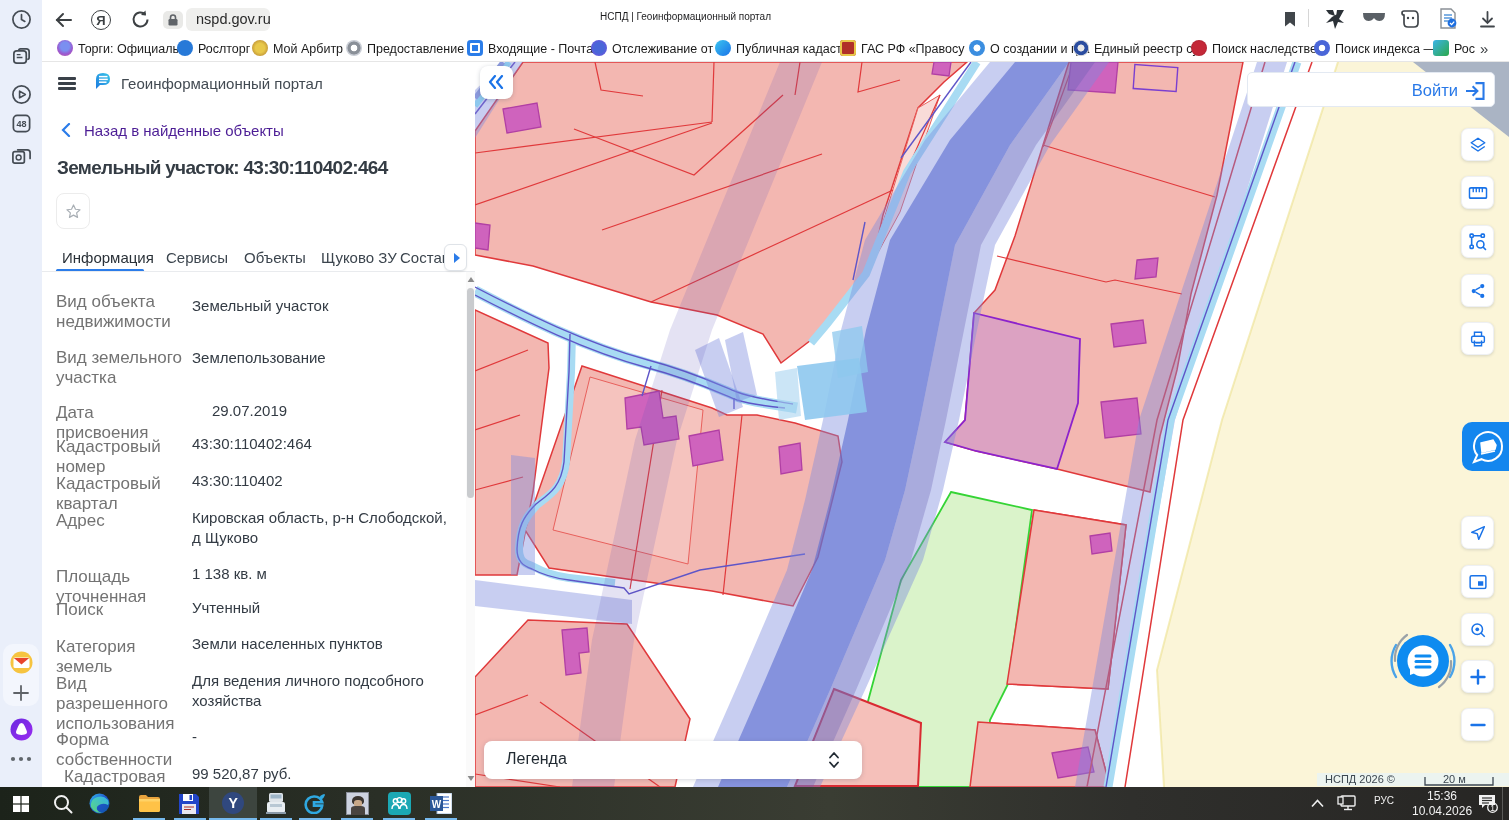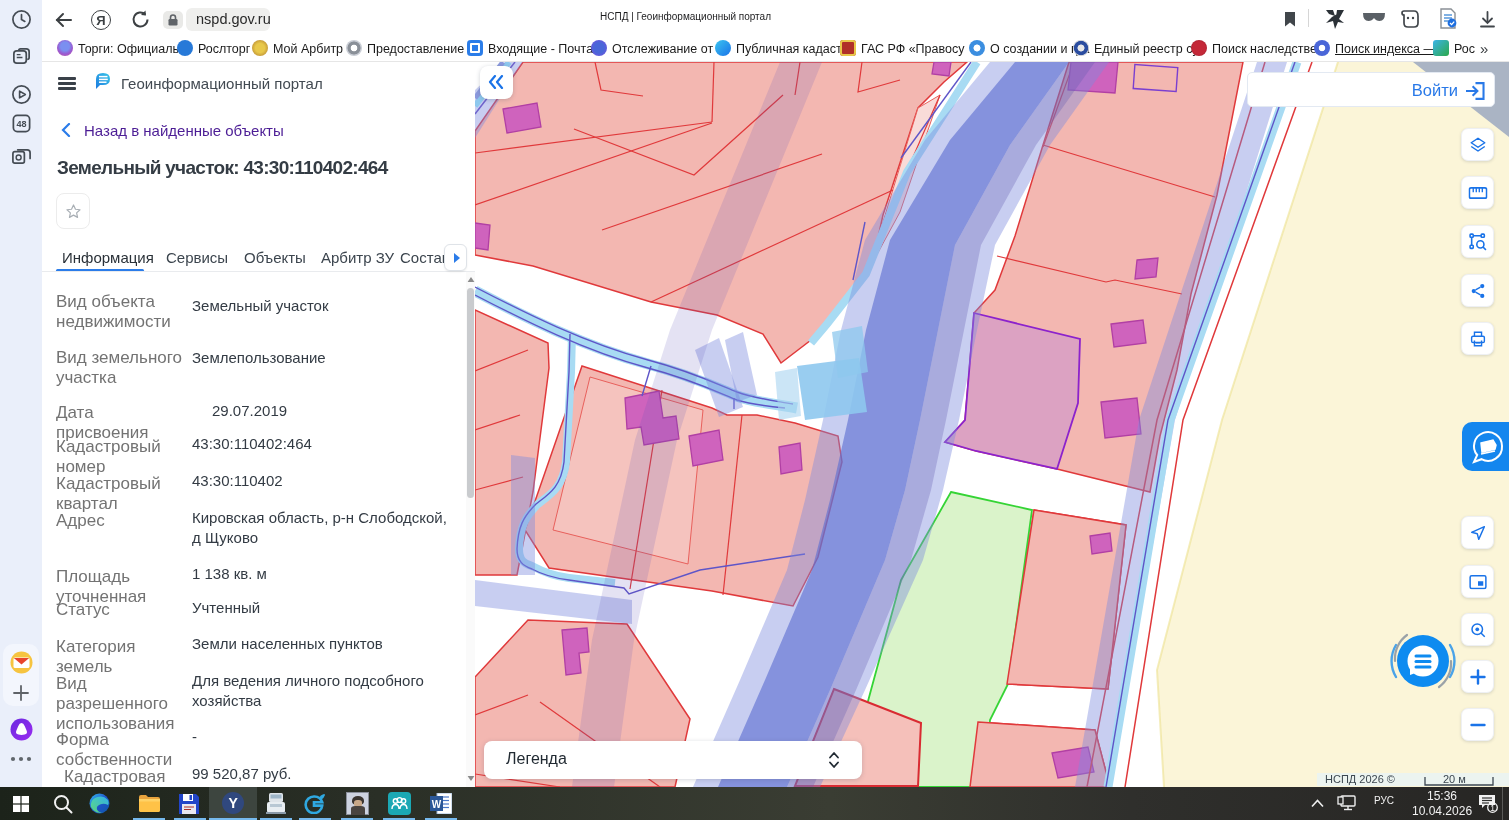--- a/index.html
+++ b/index.html
@@ -99,21 +99,21 @@
     <div class="bk" style="left:135px;"><span class="ic" style="background:#2779d8;border-radius:50%;"></span>Рослторг</div>
     <div class="bk" style="left:210px;"><span class="ic" style="background:radial-gradient(circle,#e8c84a 0 40%,#a8742a 100%);border-radius:50%;"></span>Мой Арбитр</div>
     <div class="bk" style="left:304px;"><span class="ic" style="background:radial-gradient(circle,#fff 0 28%,#8a9098 32% 55%,#c8ccd4 60%);border-radius:50%;"></span>Предоставление с</div>
     <div class="bk" style="left:425px;"><span class="ic" style="background:#2b7de9;border-radius:4px;box-shadow:inset 0 0 0 3px #2b7de9, inset 0 0 0 5px #fff;"></span>Входящие - Почта</div>
     <div class="bk" style="left:549px;"><span class="ic" style="background:radial-gradient(circle,#4a66d8 0 45%,#7b4de0 100%);border-radius:50%;"></span>Отслеживание от</div>
     <div class="bk" style="left:673px;"><span class="ic" style="background:linear-gradient(135deg,#3bc4f0,#1a73e8);border-radius:50%;"></span>Публичная кадаст</div>
     <div class="bk" style="left:798px;"><span class="ic" style="background:#b03028;box-shadow:inset 0 0 0 2px #e8c84a;"></span>ГАС РФ «Правосу</div>
     <div class="bk" style="left:927px;"><span class="ic" style="background:radial-gradient(circle,#fff 0 28%,#3b8ee0 34%);border-radius:50%;"></span>О создании и гра</div>
     <div class="bk" style="left:1031px;"><span class="ic" style="background:radial-gradient(circle,#e8e8e8 0 28%,#2b4da0 34% 60%,#c8ccd4 65%);border-radius:50%;"></span>Единый реестр су</div>
     <div class="bk" style="left:1149px;"><span class="ic" style="background:radial-gradient(circle,#c42838 0 55%,#8a1828 100%);border-radius:50%;"></span>Поиск наследстве</div>
-    <div class="bk" style="left:1272px;text-decoration:underline;"><span class="ic" style="background:radial-gradient(circle,#fff 0 25%,#4a66d8 32%);border-radius:50%;"></span>Поиск индекса —</div>
+    <div class="bk" style="left:1272px;"><span class="ic" style="background:radial-gradient(circle,#fff 0 25%,#4a66d8 32%);border-radius:50%;"></span>Поиск индекса —</div>
     <div class="bk" style="left:1391px;"><span class="ic" style="background:linear-gradient(135deg,#3bb4e8,#2ba84a);"></span>Рос</div>
     <div class="bk" style="left:1438px;font-size:15px;color:#3c4043;">»</div>
   </div>
   <div class="abs" id="sidebar">
     <svg class="abs" style="left:11px;top:9px;" width="21" height="21" viewBox="0 0 22 22">
       <circle cx="11" cy="11" r="9" fill="none" stroke="#454c54" stroke-width="1.8"></circle>
       <path d="M11 6 L11 11 L14.5 13" fill="none" stroke="#454c54" stroke-width="1.8" stroke-linecap="round"></path>
       </svg>
     <svg class="abs" style="left:11px;top:46px;" width="21" height="21" viewBox="0 0 22 22">
       <rect x="3" y="5" width="13" height="13" rx="3" fill="none" stroke="#454c54" stroke-width="1.8"></rect>
@@ -473,21 +473,21 @@
 
     <div class="abs" style="left:14px;top:131px;width:34px;height:36px;border:1px solid #ececec;border-radius:8px;">
       <svg class="abs" style="left:8px;top:9px;" width="17" height="17" viewBox="0 0 24 24">
         <path d="M12 2.8 L14.8 8.8 21.2 9.5 16.4 13.9 17.7 20.3 12 17.1 6.3 20.3 7.6 13.9 2.8 9.5 9.2 8.8 Z" fill="none" stroke="#a9afb5" stroke-width="1.7" stroke-linejoin="round"></path>
         </svg>
     </div>
 
     <div class="abs" style="left:20px;top:187px;font-size:15px;color:#2a3138;">Информация</div>
     <div class="abs" style="left:124px;top:187px;font-size:15px;color:#3c454e;">Сервисы</div>
     <div class="abs" style="left:202px;top:187px;font-size:15px;color:#3c454e;">Объекты</div>
-    <div class="abs" style="left:279px;top:187px;font-size:15px;color:#3c454e;">Арбитр ЗУ</div>
+    <div class="abs" style="left:279px;top:187px;font-size:15px;color:#3c454e;">Щуково ЗУ</div>
     <div class="abs" style="left:358px;top:187px;font-size:15px;color:#3c454e;">Состав</div>
     <div class="abs" style="left:14px;top:206.5px;width:88px;height:3px;background:#2b7ce9;border-radius:2px;"></div>
     <div class="abs" style="left:0;top:209px;width:433px;height:1px;background:#e9ebee;"></div>
     <div class="abs" style="left:402px;top:182px;width:23px;height:27px;border:1px solid #dfe3e8;border-radius:6px;background:#fff;box-shadow:0 1px 2px rgba(0,0,0,.08);">
       <svg class="abs" style="left:8px;top:8px;" width="8" height="10" viewBox="0 0 8 10">
           <path d="M1 0 L7 5 L1 10 Z" fill="#2b7ce9"></path>
         </svg>
     </div>
 
     <div class="abs" style="left:424px;top:210px;width:9px;height:515px;background:#fafafa;"></div>
@@ -506,21 +506,21 @@
     <div class="lbl" style="top:341px;">Дата присвоения</div>
     <div class="val" style="top:339px;margin-left:20px;">29.07.2019</div>
     <div class="lbl" style="top:375px;">Кадастровый номер</div>
     <div class="val" style="top:372px;">43:30:110402:464</div>
     <div class="lbl" style="top:412px;">Кадастровый квартал</div>
     <div class="val" style="top:409px;">43:30:110402</div>
     <div class="lbl" style="top:449px;">Адрес</div>
     <div class="val" style="top:446px;">Кировская область, р-н Слободской, д&nbsp;Щуково</div>
     <div class="lbl" style="top:505px;">Площадь уточненная</div>
     <div class="val" style="top:502px;">1 138 кв. м</div>
-    <div class="lbl" style="top:538px;">Статус</div>
+    <div class="lbl" style="top:538px;">Поиск</div>
     <div class="val" style="top:536px;">Учтенный</div>
     <div class="lbl" style="top:575px;">Категория земель</div>
     <div class="val" style="top:572px;">Земли населенных пунктов</div>
     <div class="lbl" style="top:612px;">Вид разрешенного использования</div>
     <div class="val" style="top:609px;">Для ведения личного подсобного хозяйства</div>
     <div class="lbl" style="top:668px;">Форма собственности</div>
     <div class="val" style="top:665px;">-</div>
     <div class="lbl" style="top:705px;margin-left:8px;">Кадастровая</div>
     <div class="val" style="top:702px;">99 520,87 руб.</div>
   </div>

